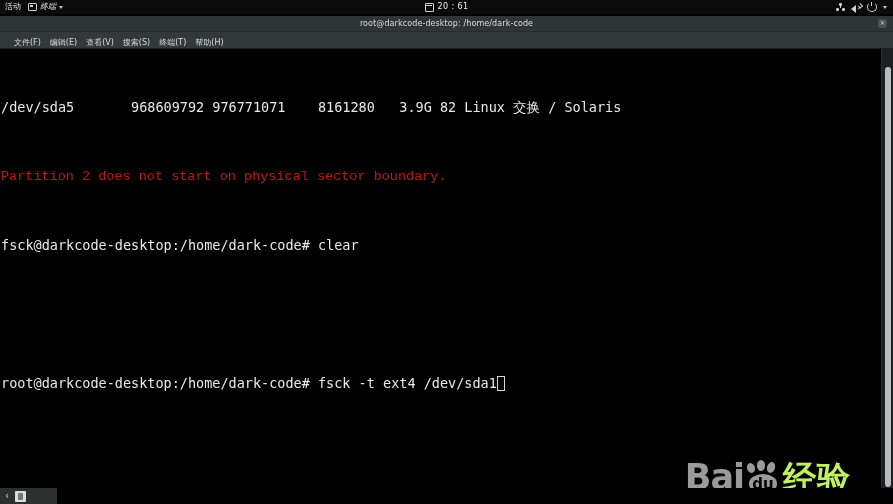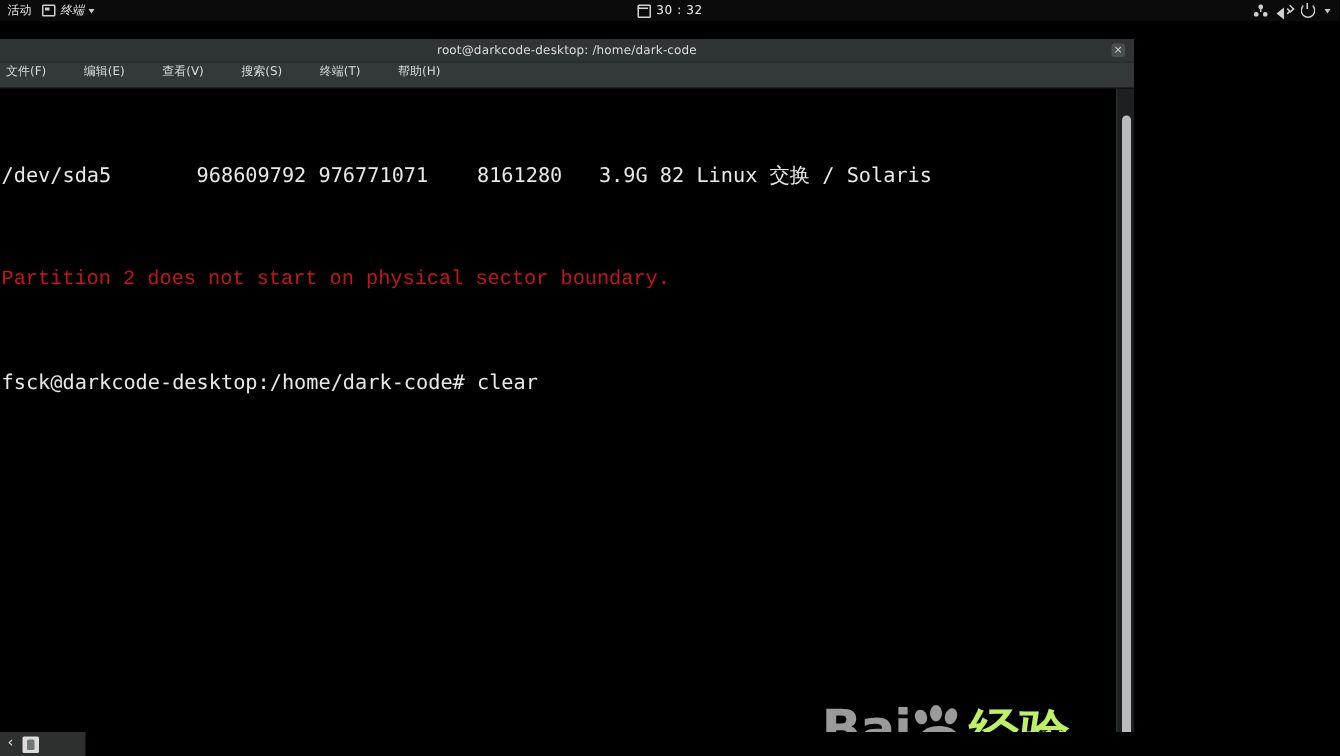--- a/index.html
+++ b/index.html
@@ -133,22 +133,22 @@
     content: "";
     position: absolute;
     left: 3px; top: -1px;
     width: 1px; height: 4px;
     background: #d0d0d0;
   }
 
   
   #window {
     position: absolute;
-    left: 0; top: 26px;
-    width: 756px;
+    left: 0; top: 16px;
+    width: 893px;
     height: 474px;
     background: #000000;
     z-index: 10;
   }
   #titlebar {
     position: relative;
     height: 15px;
     background: #2f3434;
     border-bottom: 1px solid #262b2b;
     display: flex;
@@ -170,23 +170,23 @@
     color: #d8d8d8;
     font-size: 7px;
     line-height: 9px;
     text-align: center;
     font-family: "DejaVu Sans", sans-serif;
   }
   #menubar {
     height: 16px;
     background: #333939;
     display: flex;
-    align-items: flex-start;
-    padding-left: 4px;
-    gap: 25px;
+    align-items: flex-end;
+    padding-left: 14px;
+    gap: 9px;
     border-bottom: 1px solid #1d2121;
   }
   #menubar .mi {
     color: #dadada;
     font-size: 8px;
     white-space: nowrap;
   }
 
   
   #term {
@@ -356,21 +356,21 @@
       <span class="tb-activities">活动</span>
       <span class="tb-appmenu">
         <span class="tb-appicon"></span>
         <span>终端</span>
         <span class="caret-down"></span>
       </span>
     </div>
 
     <div class="tb-center">
       <span class="cal-icon"></span>
-      <span class="tb-clock">30 : 32</span>
+      <span class="tb-clock">20 : 61</span>
     </div>
 
     <div class="tb-right">
       <span class="sysicon ic-network">
         <i class="n1"></i>
           <i class="n2"></i>
           <i class="n3"></i>
           <b></b>
       </span>
       <span class="sysicon ic-volume">
@@ -398,20 +398,21 @@
       <span class="mi">终端(T)</span>
       <span class="mi">帮助(H)</span>
     </div>
 
     <div id="term">
       <div id="termtext">
         <div class="line">/dev/sda5       968609792 976771071    8161280   3.9G 82 Linux 交换 / Solaris</div>
         <div class="line red">Partition 2 does not start on physical sector boundary.</div>
         <div class="line">fsck@darkcode-desktop:/home/dark-code# clear</div>
         <div class="line blank">&nbsp;</div>
+        <div class="line"><span>root@darkcode-desktop:/home/dark-code# fsck -t ext4 /dev/sda1</span><span class="cursor-block"></span></div>
       </div>
 
       <div id="scrollbar">
         <div id="scroll-thumb"></div>
       </div>
 
       <div id="watermark">
         <div class="wm-row">
           <span class="wm-bai">Bai</span>
           <span class="wm-paw">

